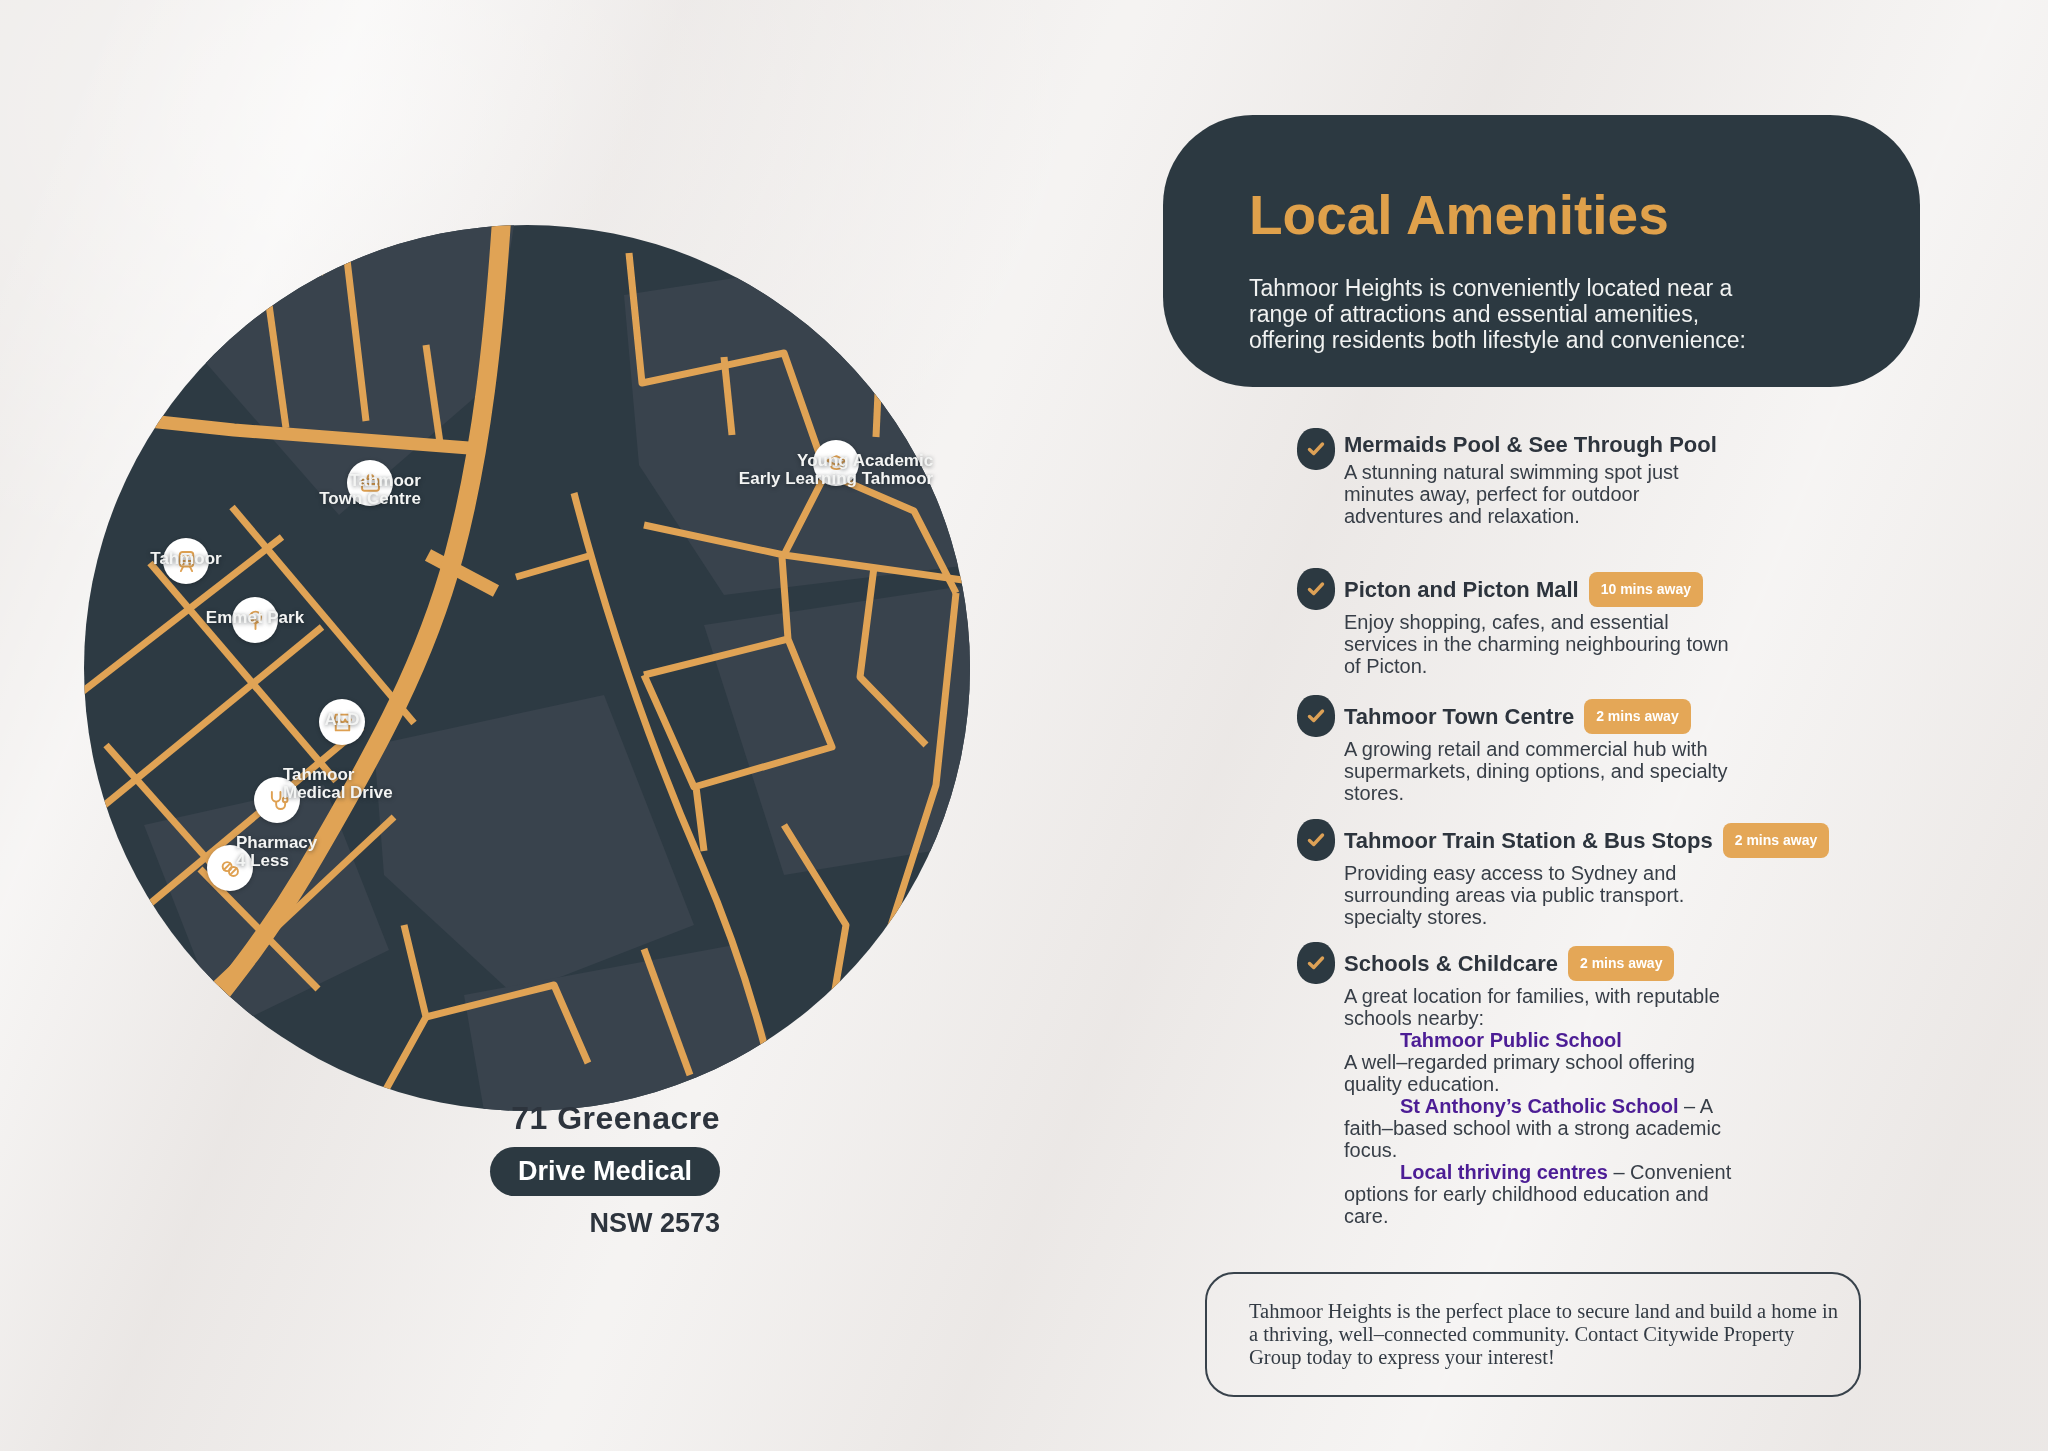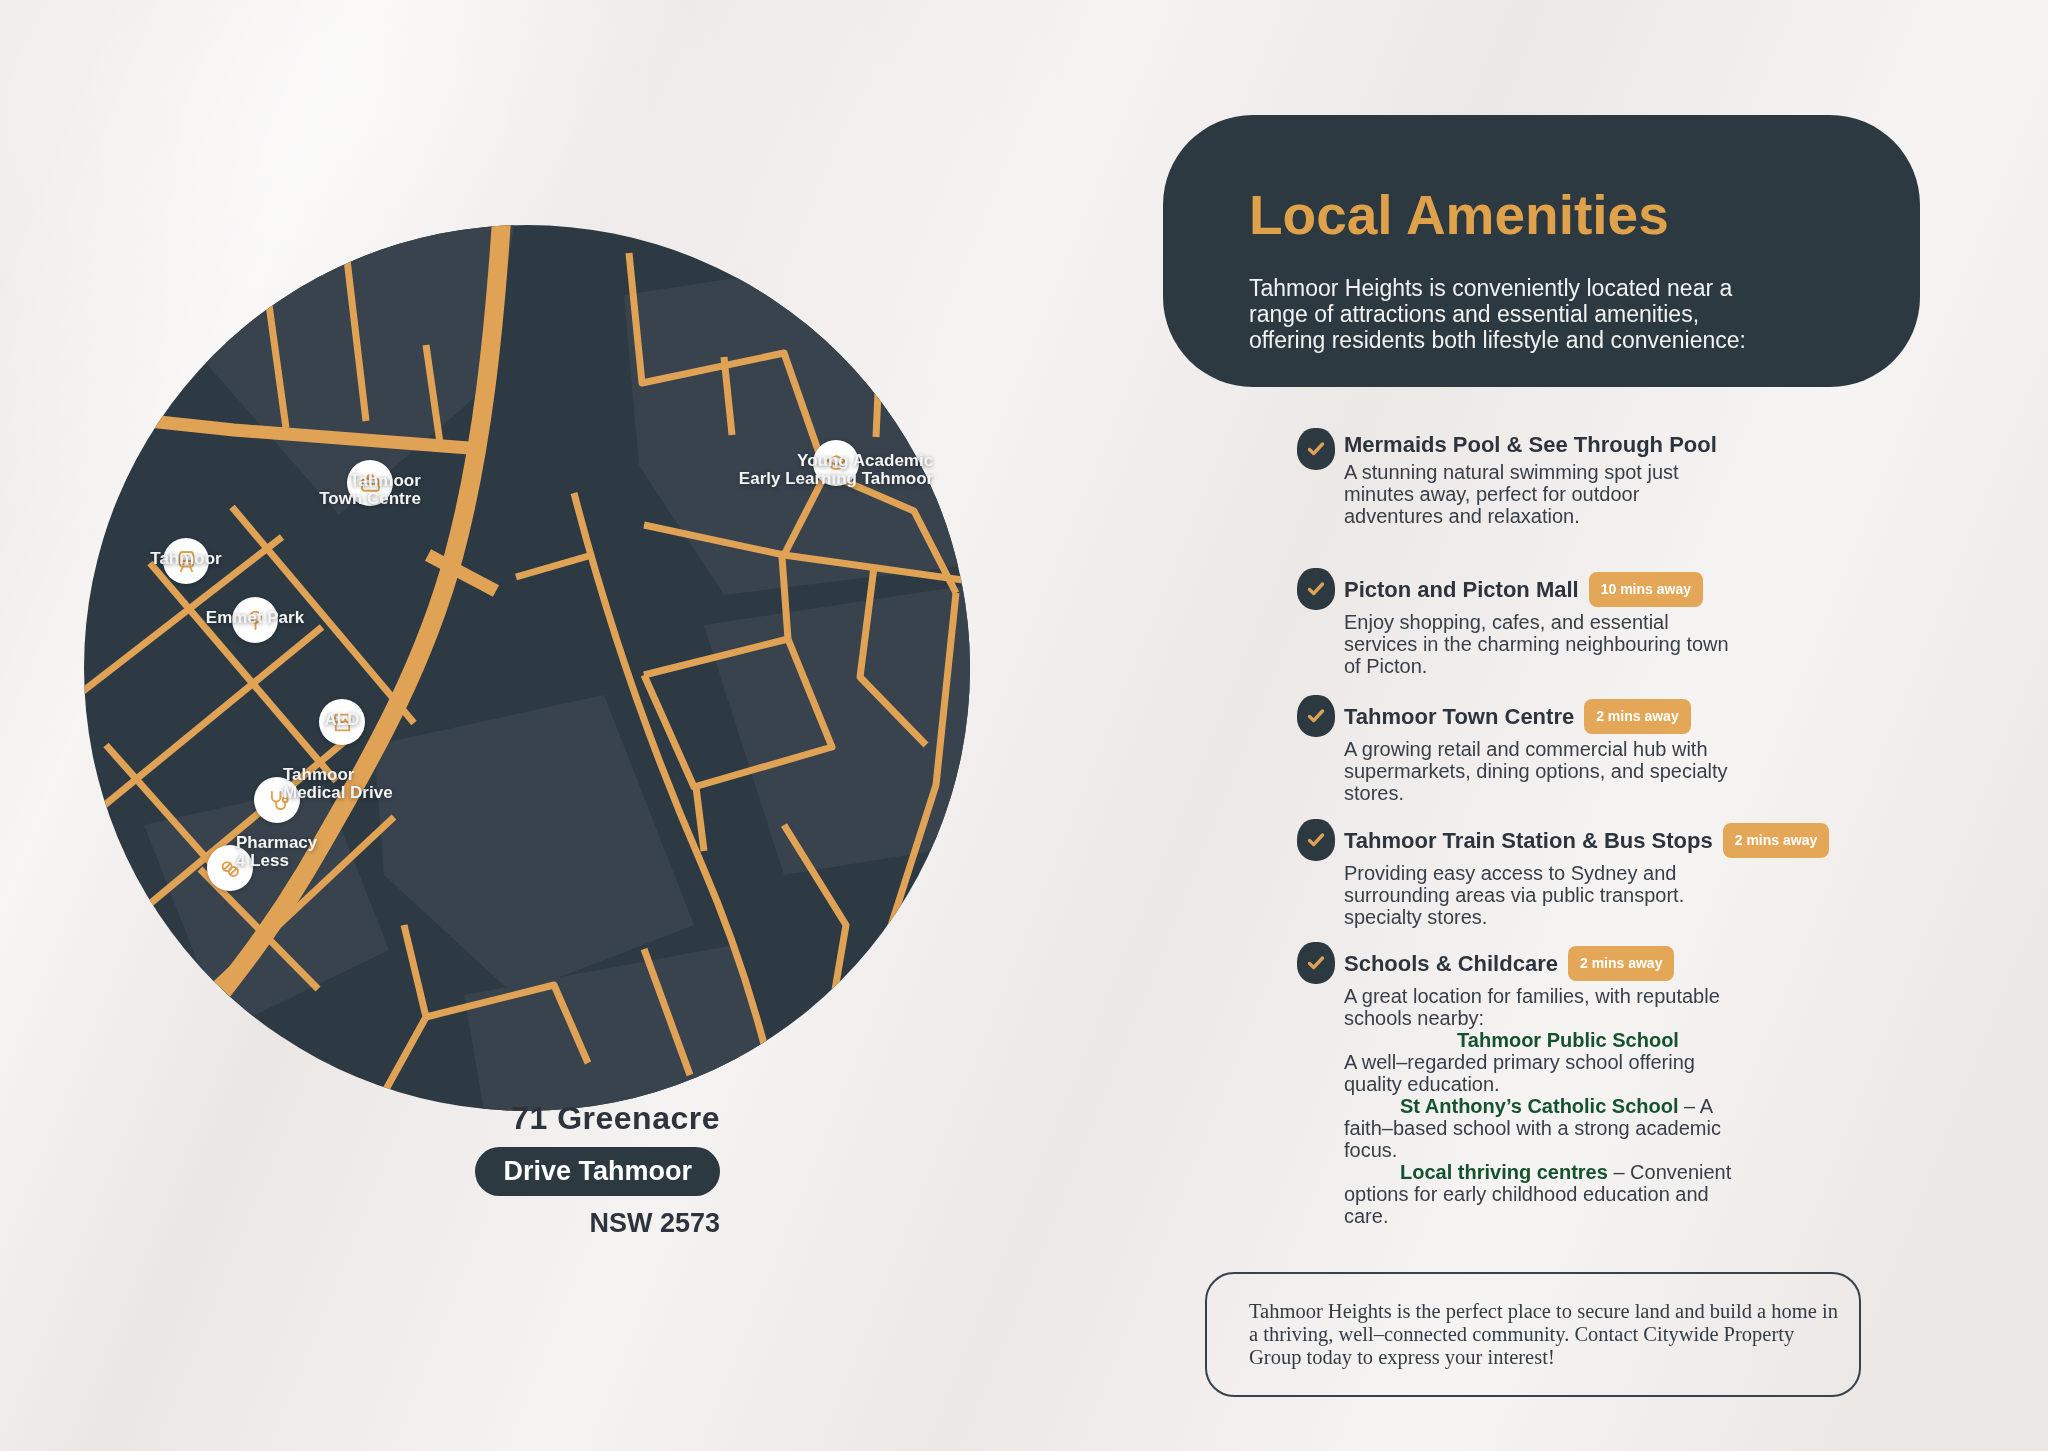--- a/index.html
+++ b/index.html
@@ -30,21 +30,21 @@
   .panel-intro{margin-top:28px;font-size:23px;line-height:26px;color:#f1f2f1;width:530px;}
   
   .amenity{position:absolute;left:1297px;display:flex;gap:9px;}
   .blob{flex:none;width:38px;height:42px;margin-top:-4px;background:#2c3941;border-radius:44% 44% 48% 48% / 48% 48% 44% 44%;display:grid;place-items:center;}
   .blob svg{width:24px;height:24px;fill:none;stroke:#dda156;stroke-width:3.4;stroke-linecap:round;stroke-linejoin:round;}
   .a-title{font-size:22px;font-weight:bold;color:#2d343d;line-height:25px;white-space:nowrap;}
   .badge{display:inline-block;background:#e4a757;color:#ffffff;font-size:14px;font-weight:bold;border-radius:8px;padding:5px 12px;margin-left:10px;vertical-align:3px;}
   .a-desc{font-size:20px;line-height:22px;color:#373e47;width:392px;margin-top:4px;}
   .schools p{margin:0;font-size:20px;line-height:22px;color:#373e47;width:392px;}
   .school{text-indent:56px;}
-  .school b, .schools .sname{color:#14532d;text-align:center;}
+  .school b, .schools .sname{color:#4c1d95;}
   .sname{display:block;text-indent:56px;font-weight:bold;}
   .stext{display:block;text-indent:0;}
   
   .note{position:absolute;left:1205px;top:1272px;width:656px;height:125px;border:2.5px solid #38424b;border-radius:29px;box-sizing:border-box;font-family:Liberation Serif, serif;}
   .note-text{position:absolute;left:42px;top:26px;width:590px;font-size:20.5px;line-height:23px;color:#333b44;}
 </style>
 </head>
 <body>
 
 <div id="page">
@@ -199,21 +199,21 @@
       </div>
       <div class="mlabel center">
         <div>Young Academic</div>
           <div>Early Learning Tahmoor</div>
       </div>
     </div>
   </div>
 
   <div class="addr">
     <div class="addr-line1">71 Greenacre</div>
-    <div class="addr-pill">Drive Tahmoor</div>
+    <div class="addr-pill">Drive Medical</div>
     <div class="addr-line2">NSW 2573</div>
   </div>
 
   <div class="panel">
     <div class="panel-title">Local Amenities</div>
     <div class="panel-intro">Tahmoor Heights is conveniently located near a range of attractions and essential amenities, offering residents both lifestyle and convenience:</div>
   </div>
 
   <div class="amenity" style="top:432px;">
     <div class="blob">

